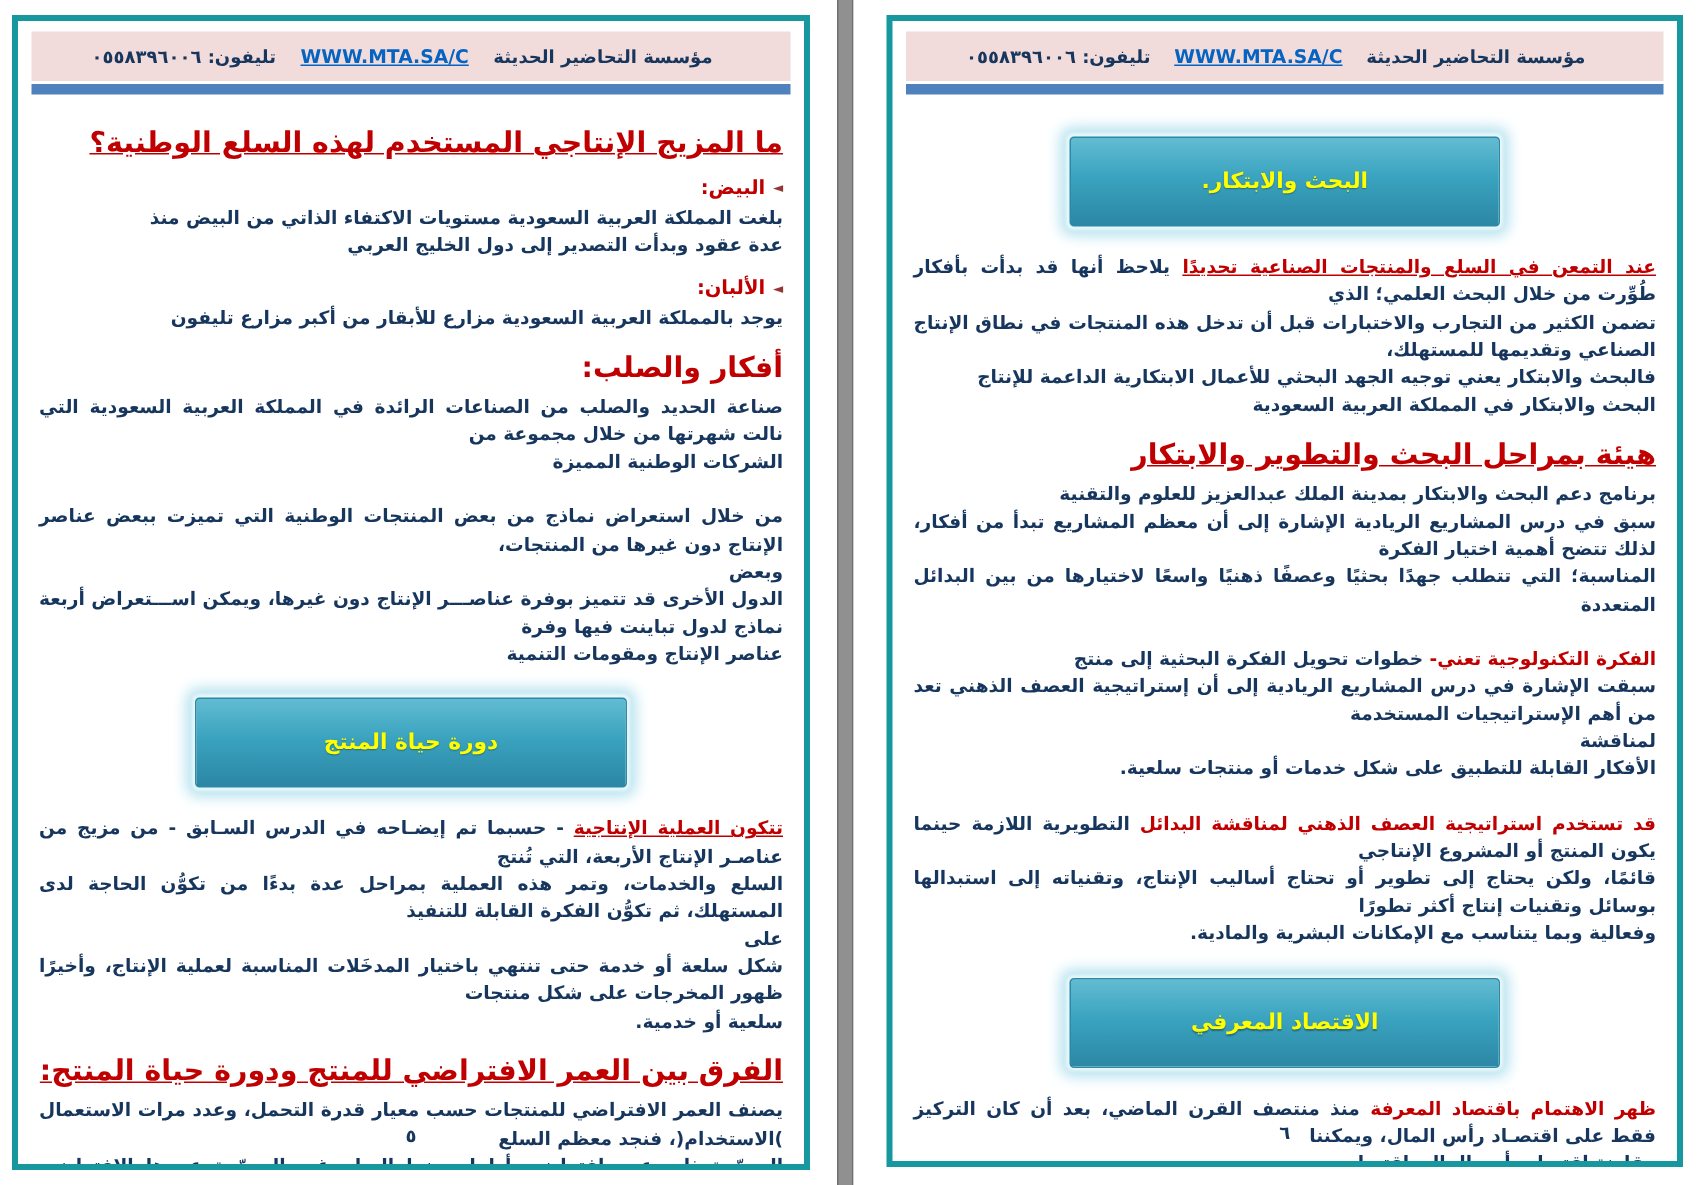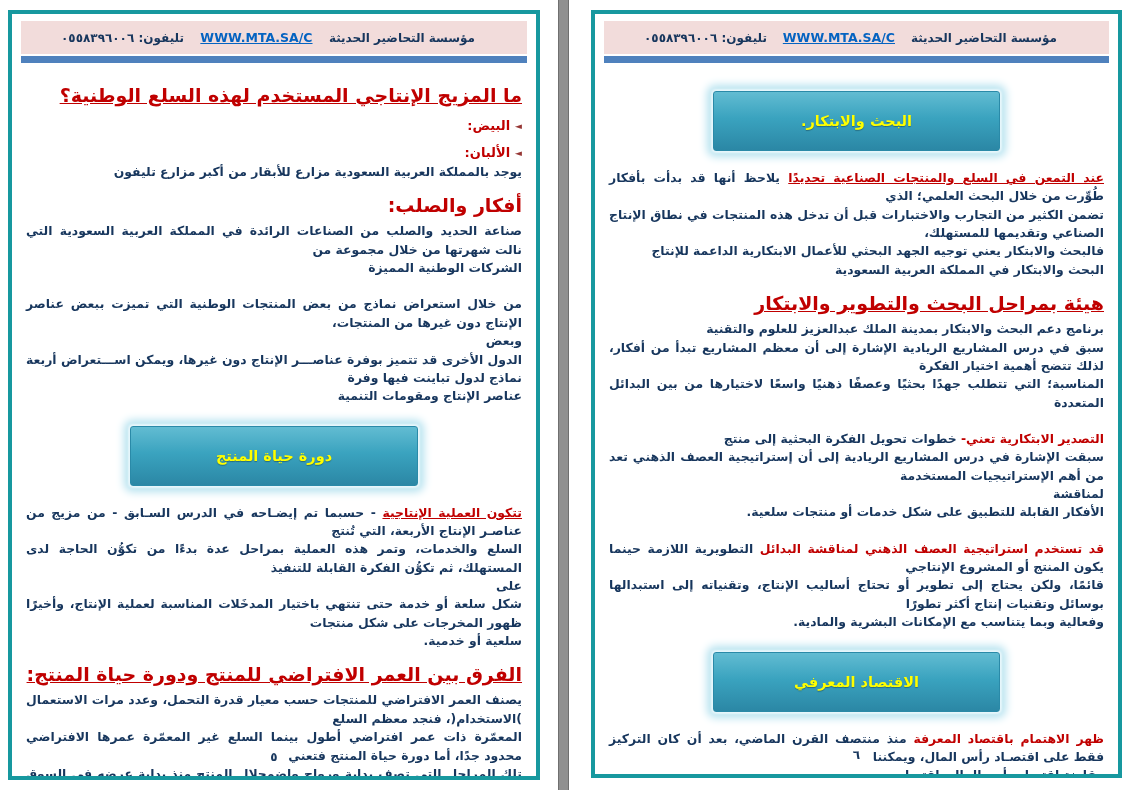--- a/index.html
+++ b/index.html
@@ -47,20 +47,22 @@
     <div class="frame">
       <header class="page-header">
         <span class="org-title">مؤسسة التحاضير الحديثة</span>
         <a class="site-link">WWW.MTA.SA/C</a>
         <span class="phone">تليفون: ٠٥٥٨٣٩٦٠٠٦</span>
       </header>
       <div class="header-bar"></div>
       <div class="content">
           <div class="h-red u">ما المزيج الإنتاجي المستخدم لهذه السلع الوطنية؟</div>
           <div class="bullet-heading"><span class="bullet">◄</span><span>البيض:</span></div>
+          <p class="para"><span class="seg-blue">بلغت المملكة العربية السعودية مستويات الاكتفاء الذاتي من البيض منذ
+عدة عقود وبدأت التصدير إلى دول الخليج العربي</span></p>
           <div class="bullet-heading"><span class="bullet">◄</span><span>الألبان:</span></div>
           <p class="para"><span class="seg-blue">يوجد بالمملكة العربية السعودية مزارع للأبقار من أكبر مزارع تليفون</span></p>
           <div class="h-red">أفكار والصلب:</div>
           <p class="para"><span class="seg-blue">صناعة الحديد والصلب من الصناعات الرائدة في المملكة العربية السعودية التي نالت شهرتها من خلال مجموعة من
 الشركات الوطنية المميزة</span></p>
           <p class="para spaced"><span class="seg-blue">من خلال استعراض نماذج من بعض المنتجات الوطنية التي تميزت ببعض عناصر الإنتاج دون غيرها من المنتجات،
 وبعض
 الدول الأخرى قد تتميز بوفرة عناصـــر الإنتاج دون غيرها، ويمكن اســـتعراض أربعة نماذج لدول تباينت فيها وفرة
 عناصر الإنتاج ومقومات التنمية</span></p>
           <div class="banner-wrap">
@@ -95,21 +97,21 @@
             <div class="banner">البحث والابتكار.</div>
           </div>
           <p class="para"><span class="seg-redu">عند التمعن في السلع والمنتجات الصناعية تحديدًا</span><span class="seg-blue"> يلاحظ أنها قد بدأت بأفكار طُوِّرت من خلال البحث العلمي؛ الذي
 تضمن الكثير من التجارب والاختبارات قبل أن تدخل هذه المنتجات في نطاق الإنتاج الصناعي وتقديمها للمستهلك،
 فالبحث والابتكار يعني توجيه الجهد البحثي للأعمال الابتكارية الداعمة للإنتاج
 البحث والابتكار في المملكة العربية السعودية</span></p>
           <div class="h-red u">هيئة بمراحل البحث والتطوير والابتكار</div>
           <p class="para"><span class="seg-blue">برنامج دعم البحث والابتكار بمدينة الملك عبدالعزيز للعلوم والتقنية
 سبق في درس المشاريع الريادية الإشارة إلى أن معظم المشاريع تبدأ من أفكار، لذلك تتضح أهمية اختيار الفكرة
 المناسبة؛ التي تتطلب جهدًا بحثيًا وعصفًا ذهنيًا واسعًا لاختيارها من بين البدائل المتعددة</span></p>
-          <p class="para spaced"><span class="seg-red">التصدير الابتكارية تعني-</span><span class="seg-blue"> خطوات تحويل الفكرة البحثية إلى منتج
+          <p class="para spaced"><span class="seg-red">الفكرة التكنولوجية تعني-</span><span class="seg-blue"> خطوات تحويل الفكرة البحثية إلى منتج
 سبقت الإشارة في درس المشاريع الريادية إلى أن إستراتيجية العصف الذهني تعد من أهم الإستراتيجيات المستخدمة
 لمناقشة
 الأفكار القابلة للتطبيق على شكل خدمات أو منتجات سلعية.</span></p>
           <p class="para spaced"><span class="seg-red">قد تستخدم استراتيجية العصف الذهني لمناقشة البدائل</span><span class="seg-blue"> التطويرية اللازمة حينما يكون المنتج أو المشروع الإنتاجي
 قائمًا، ولكن يحتاج إلى تطوير أو تحتاج أساليب الإنتاج، وتقنياته إلى استبدالها بوسائل وتقنيات إنتاج أكثر تطورًا
 وفعالية وبما يتناسب مع الإمكانات البشرية والمادية.</span></p>
           <div class="banner-wrap">
             <div class="banner">الاقتصاد المعرفي</div>
           </div>
           <p class="para"><span class="seg-red">ظهر الاهتمام باقتصاد المعرفة</span><span class="seg-blue"> منذ منتصف القرن الماضي، بعد أن كان التركيز فقط على اقتصـاد رأس المال، ويمكننا

